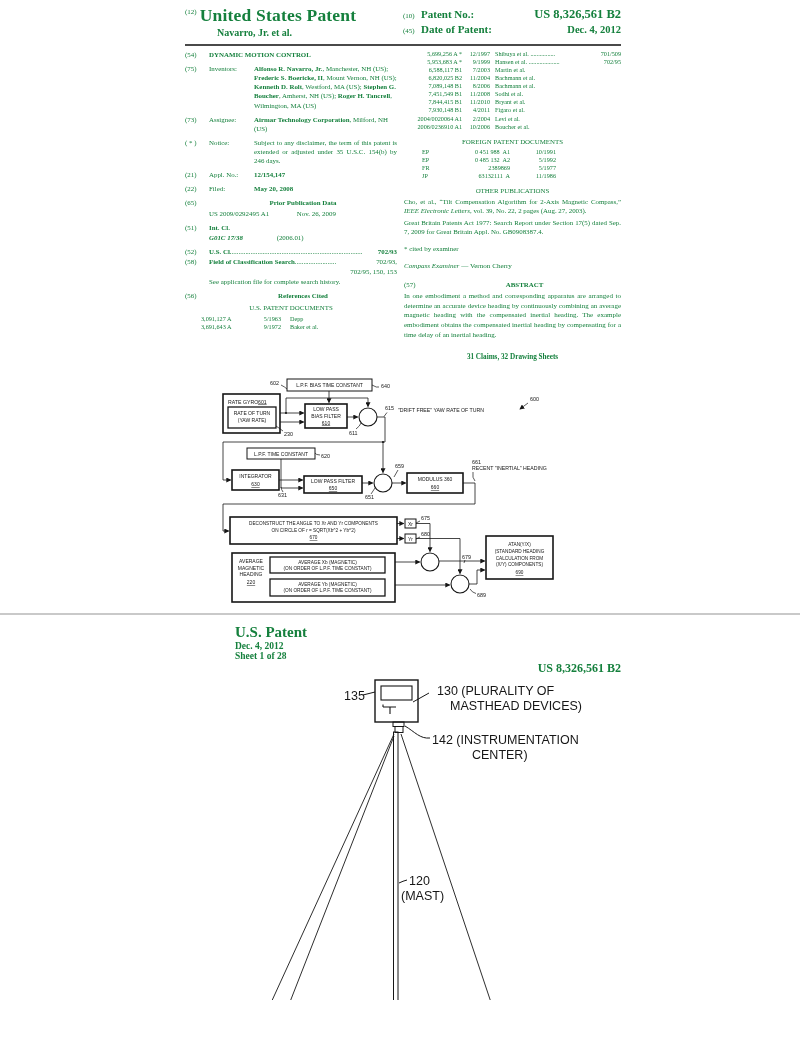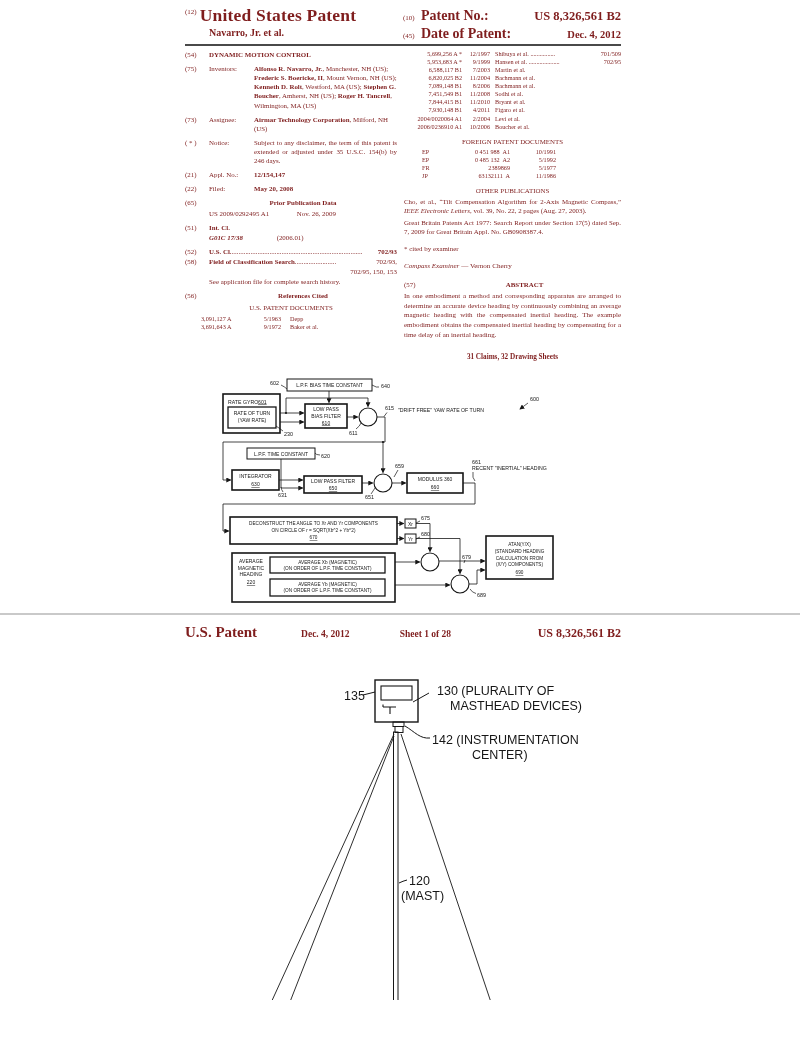--- a/index.html
+++ b/index.html
@@ -1,30 +1,30 @@
 <!DOCTYPE html>
 <html><head>
 <meta charset="utf-8">
 <style>
   html,body{margin:0;padding:0;background:#fff;}
-  #page{position:relative;width:800px;height:1000px;background:#ffffff;color:#7f1d1d;
+  #page{position:relative;width:800px;height:1000px;background:#ffffff;color:#15803d;
         overflow:hidden;font-family:"Liberation Serif",serif;}
   .abs{position:absolute;}
 
   
   #p1-header{left:185px;top:7px;width:436px;}
   .hdr-flex{display:flex;justify-content:space-between;}
   .tagsm{font-size:7px;}
   .hdr-left .tag12{vertical-align:7px;margin-right:3px;}
   .title{font-size:17.5px;font-weight:bold;letter-spacing:.2px;line-height:1;}
-  .byline{font-size:10px;font-weight:bold;margin-left:24px;margin-top:2px;}
+  .byline{font-size:10px;font-weight:bold;margin-left:32px;margin-top:2px;}
   .hdr-right{width:218px;}
   .hdr-right .row{display:flex;align-items:baseline;line-height:1.25;}
   .hdr-right .tag{width:18px;font-size:7px;}
-  .hdr-right .lbl{font-weight:bold;font-size:14px;}
+  .hdr-right .lbl{font-weight:bold;font-size:11px;}
   .hdr-right .val{margin-left:auto;font-weight:bold;}
   .pn{font-size:12.5px;} .pd{font-size:10.5px;}
   #p1-rule{left:185px;top:44px;width:436px;border-top:2px solid #4a4a4a;height:0;}
 
   
   #p1-left{left:185px;top:50px;width:212px;font-size:6.9px;line-height:1.32;}
   #p1-right{left:404px;top:50px;width:217px;font-size:6.9px;line-height:1.32;}
   .frow{display:flex;margin-bottom:5px;}
   .frow.tight{margin-bottom:1px;}
   .fnum{width:24px;flex:none;}
@@ -65,21 +65,21 @@
   .abs-row{display:flex;margin:9px 0 3px;}
   .abs-row .fnum{width:24px;}
   .abs-row .fval{flex:1;text-align:center;font-weight:bold;}
   .abstract{font-size:7px;line-height:1.38;text-align:justify;}
   .claims{text-align:center;font-weight:bold;font-size:7.2px;margin-top:13px;}
 
   
   #sheet-divider{left:0;top:613px;width:800px;border-top:2px solid #c9c9c9;height:0;}
 
   
-  #p2-header{left:185px;top:624px;width:436px;display:flex;align-items:baseline;}
+  #p2-header{left:185px;top:624px;width:436px;display:flex;align-items:baseline;flex-direction:column;}
   .p2-title{font-size:15px;font-weight:bold;}
   .p2-date{font-size:9.5px;font-weight:bold;margin-left:44px;}
   .p2-sheet{font-size:9.5px;font-weight:bold;margin-left:50px;}
   .p2-no{font-size:12px;font-weight:bold;margin-left:auto;}
 
   
   svg{display:block;}
   svg text{font-family:"Liberation Sans",sans-serif;fill:#161616;}
   .bx{fill:#ffffff;stroke:#161616;}
   .wire{stroke:#161616;stroke-width:.8;fill:none;}

